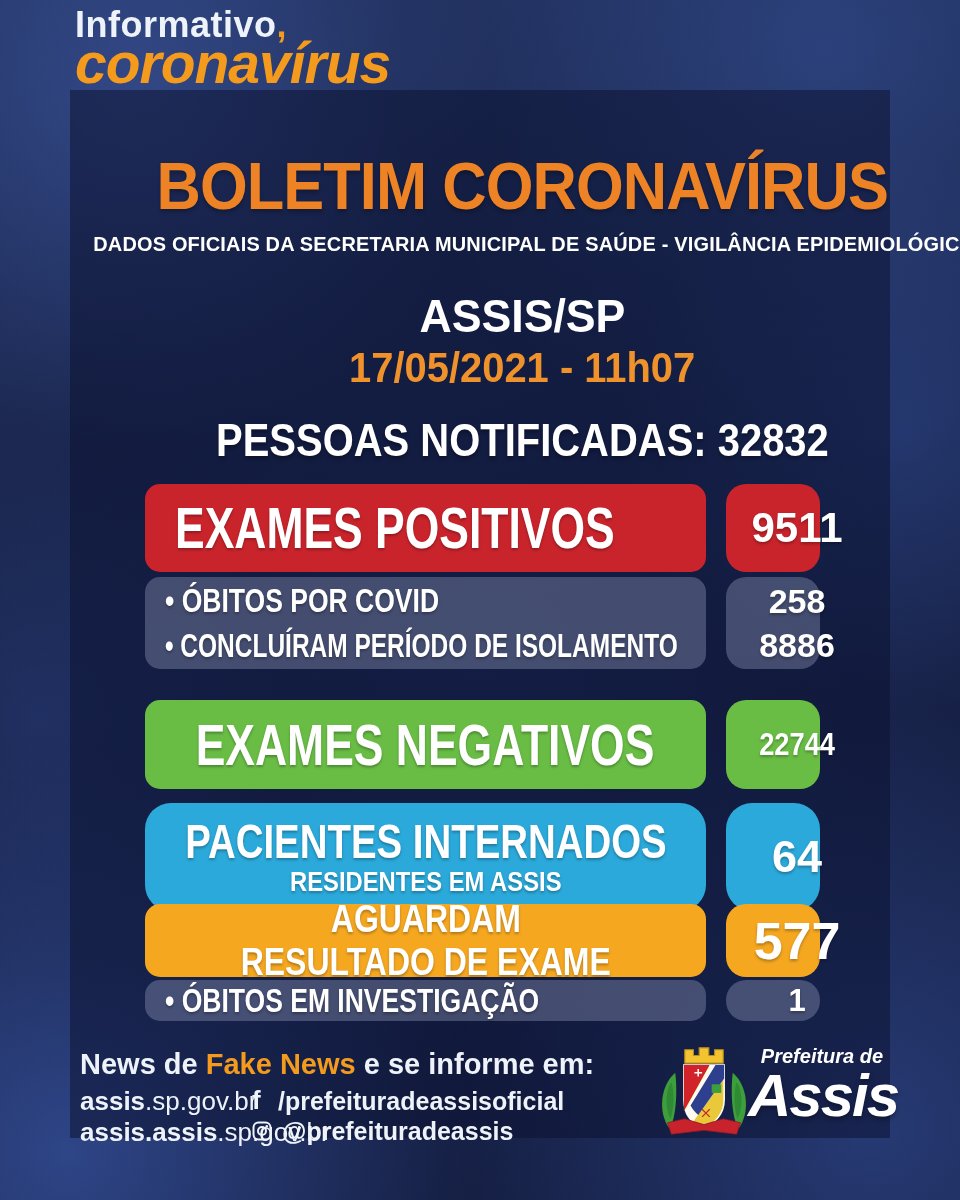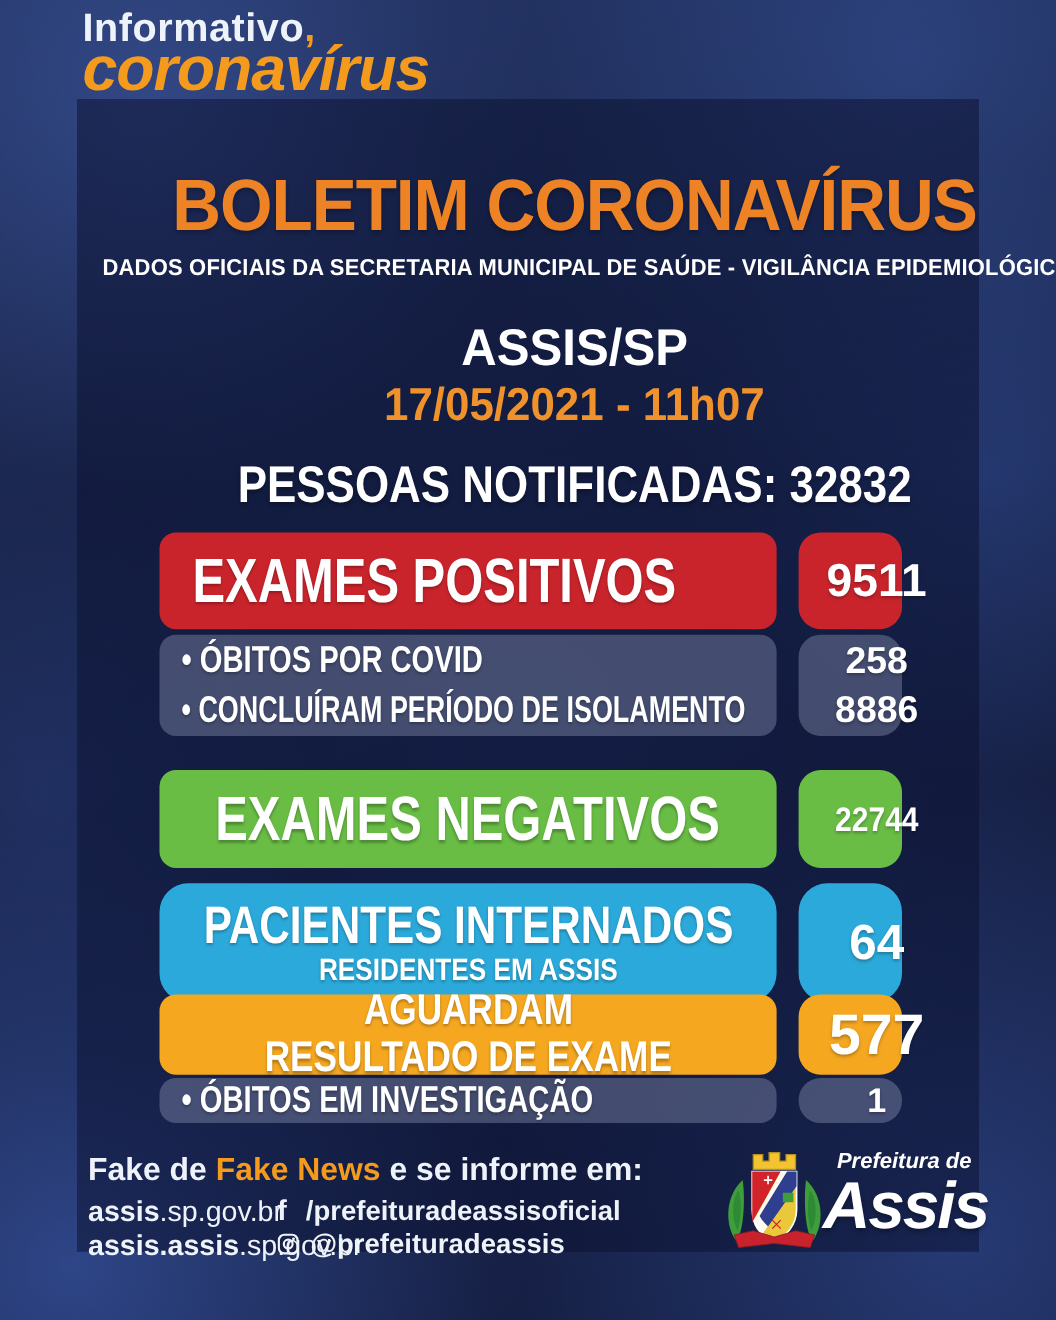--- a/index.html
+++ b/index.html
@@ -154,21 +154,21 @@
   </div>
 
   <div class="lbl r6 c-gray">
     <span class="cx cx-l" style="--sx:0.78">• ÓBITOS EM INVESTIGAÇÃO</span>
   </div>
   <div class="val r6 c-gray">
     <span>1</span>
   </div>
 
   <div class="cta">
-    <span>Fake de </span><span class="hl">Fake News</span><span> e se informe em:</span>
+    <span>News de </span><span class="hl">Fake News</span><span> e se informe em:</span>
   </div>
 
   <div class="sites">
     <div><b>assis</b><span>.sp.gov.br</span></div>
     <div><b>assis.assis</b><span>.sp.gov.br</span></div>
   </div>
 
   <div class="social">
     <div class="row">
       <span class="fb-glyph">f</span>

